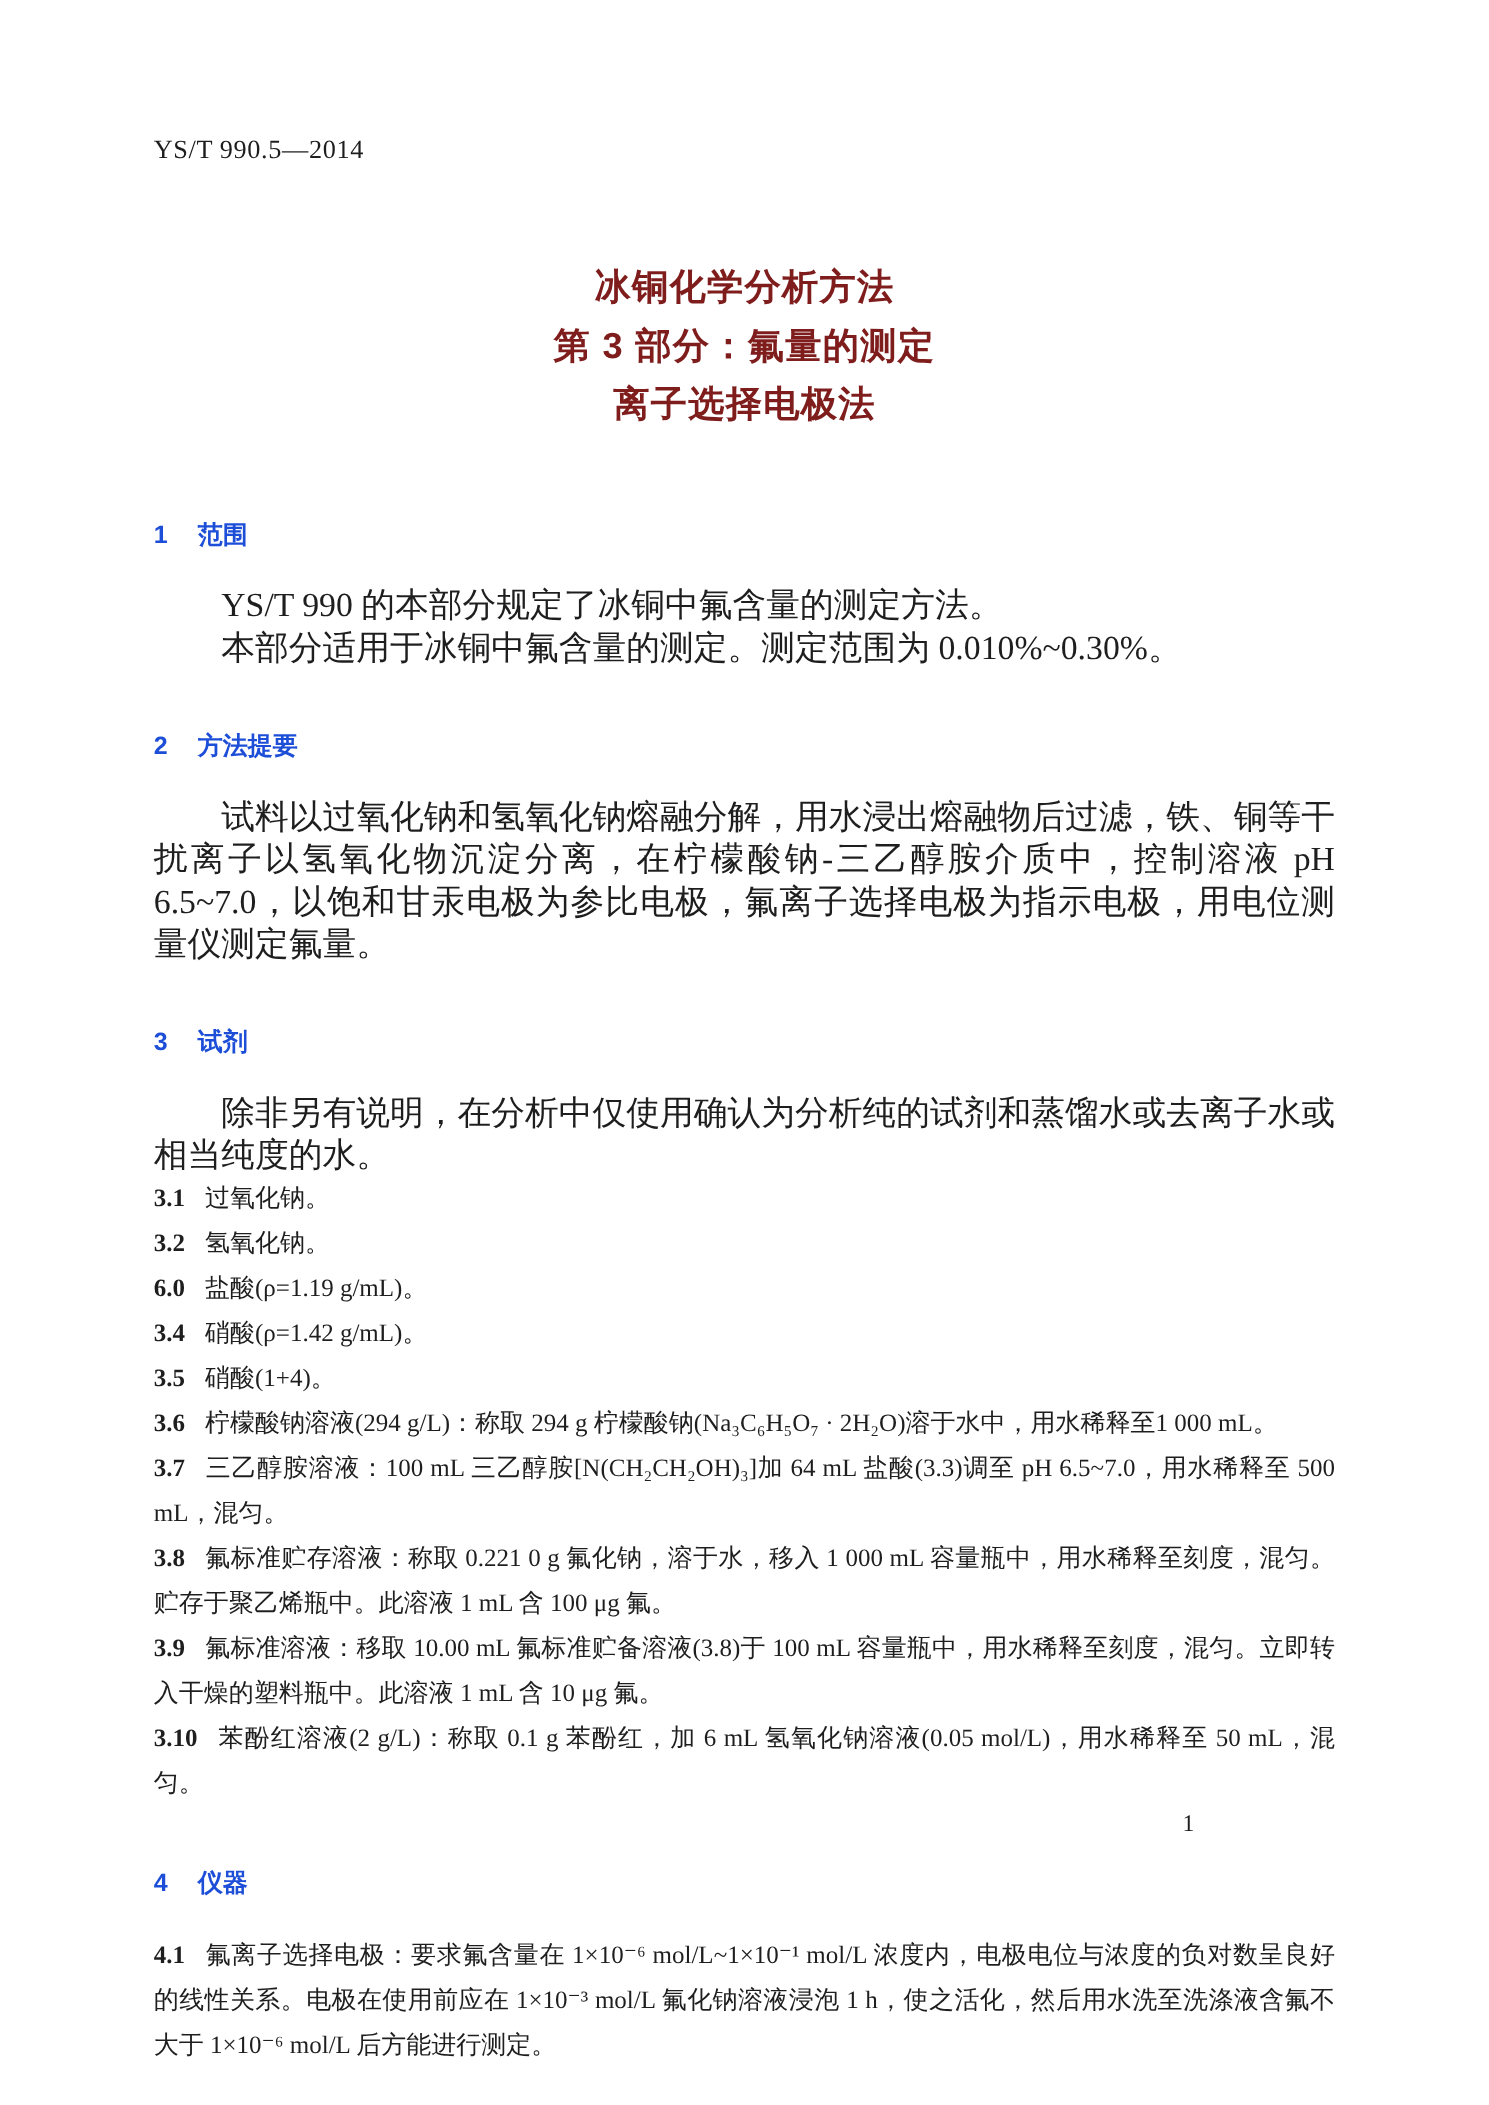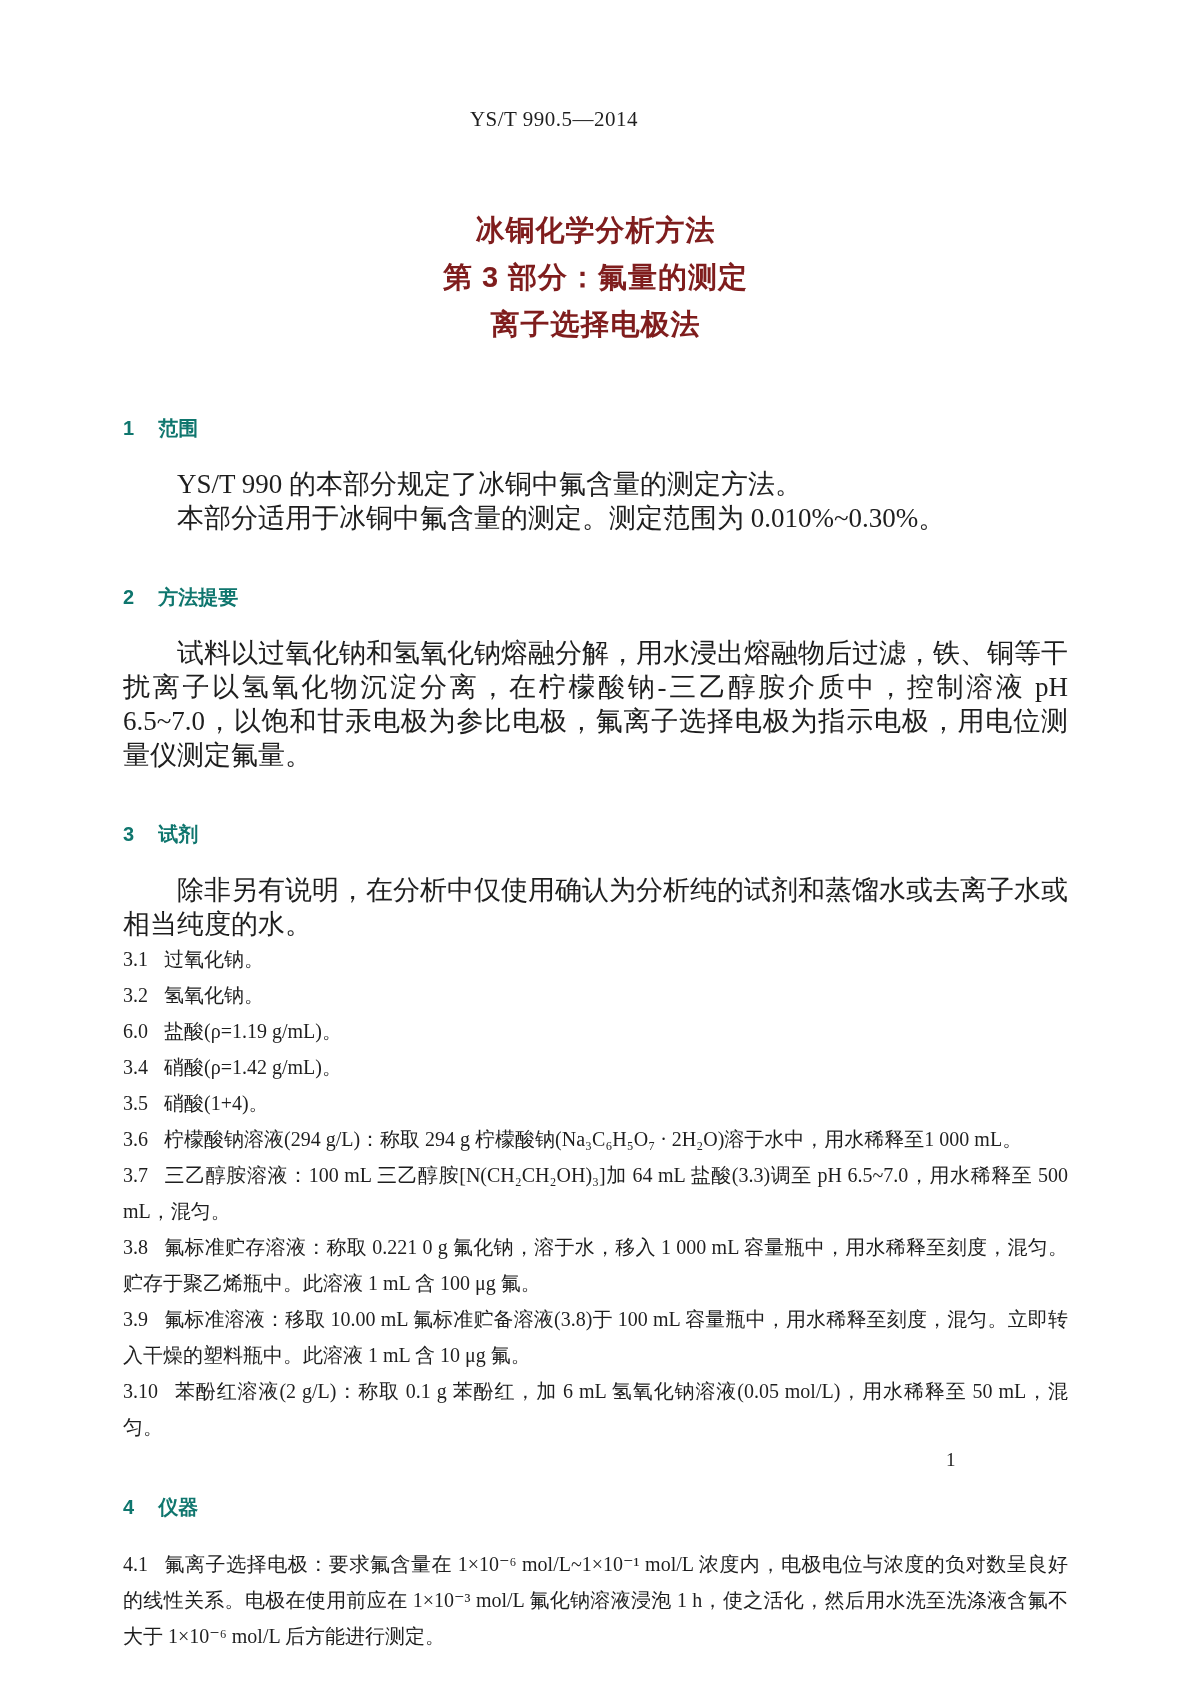--- a/index.html
+++ b/index.html
@@ -11,21 +11,21 @@
     font-family: "Liberation Serif", "DejaVu Serif", serif;
     color: #1e1e1e;
   }
   .page {
     position: absolute;
     inset: 0;
     padding: 106px 123px 0 123px;
     background: #ffffff;
   }
   .doc-header {
-    text-align: center;
+    text-align: left;
     padding-right: 83px;
     font-size: 21px;
     line-height: 27px;
     letter-spacing: 0.5px;
   }
   .doc-title {
     margin-top: 74px;
     text-align: center;
     font-family: "Liberation Sans", "DejaVu Sans", sans-serif;
     font-weight: 700;
@@ -35,36 +35,36 @@
   }
   .title-line { display: block; letter-spacing: 1px; }
   .doc-section { margin: 0; }
   .section-heading {
     font-family: "Liberation Sans", "DejaVu Sans", sans-serif;
     font-size: 20px;
     font-weight: 700;
     line-height: 33px;
     margin-top: 46px;
     margin-bottom: 22px;
-    color: #0f766e;
+    color: #1d4ed8;
   }
   .doc-section.first .section-heading { margin-top: 64px; }
   .sec-num { display: inline-block; margin-right: 24px; }
   .para {
     font-size: 27px;
     line-height: 34px;
     text-align: justify;
   }
   .indent { text-indent: 2em; }
   .clause {
     font-size: 20px;
     line-height: 36px;
     text-align: justify;
   }
-  .clause-num { margin-right: 16px; }
+  .clause-num { margin-right: 16px; font-weight: bold; }
   .page-number {
     position: absolute;
     top: 1448px;
     left: 946px;
     font-size: 19px;
     line-height: 24px;
   }
 </style>
 </head>
 <body>

